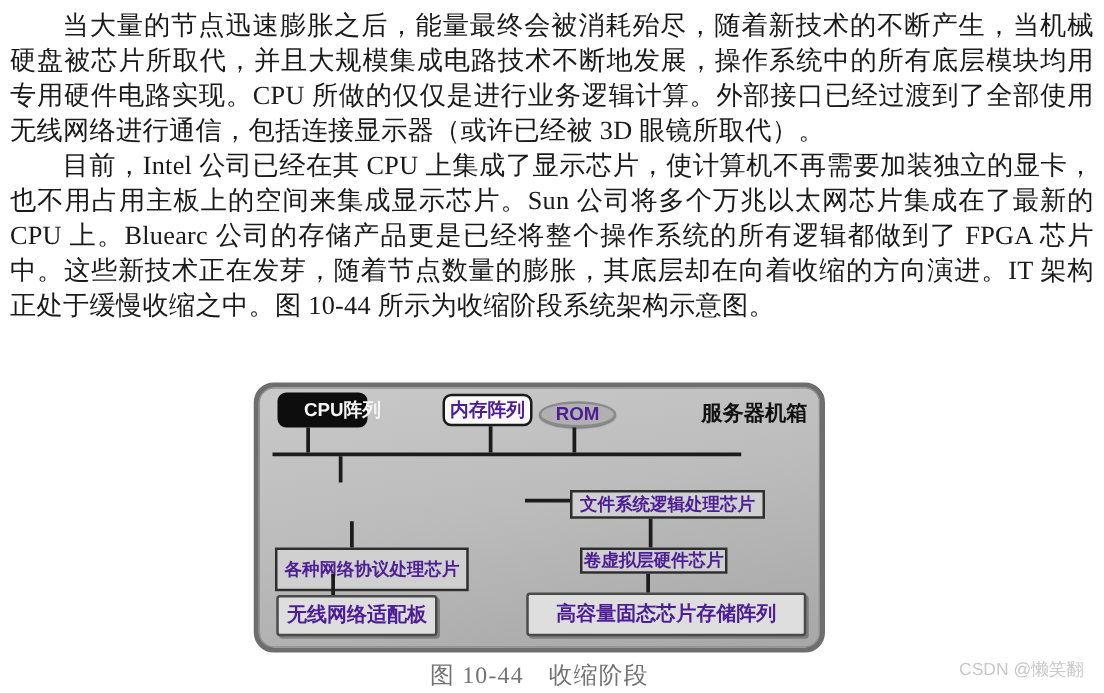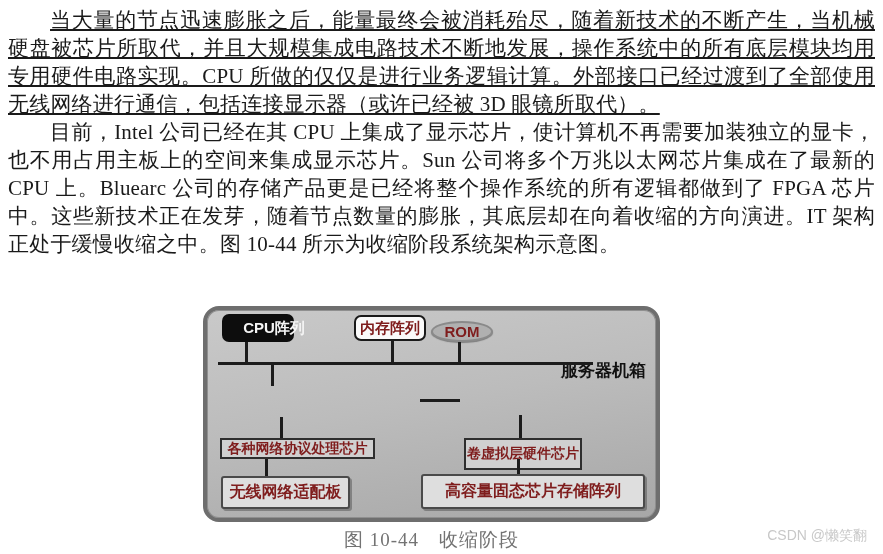--- a/index.html
+++ b/index.html
@@ -18,42 +18,42 @@
     left: 8px; top: 0; width: 867px;
   }
   .text-block p {
     margin: 0;
     font-size: 21px;
     line-height: 28px;
     text-align: justify;
     text-indent: 2em;
     letter-spacing: 0.2px;
   }
-  .text-block p.p1 { margin-top: 6px; text-decoration: underline; }
+  .text-block p.p1 { margin-top: 6px; }
   .text-block p.p2 { }
 
   
   .chassis {
     position: absolute;
     left: 203px; top: 306px;
     width: 457px; height: 216px;
     box-sizing: border-box;
     border: 4px solid #6e6e6e;
     border-radius: 16px;
     background: linear-gradient(170deg, #c9c9c9 0%, #bcbcbc 45%, #a7a7a7 100%);
     box-shadow: inset 0 0 0 1px #8f8f8f;
     font-family: "Liberation Sans", "DejaVu Sans", sans-serif;
   }
   .chassis * { box-sizing: border-box; }
 
   .node {
     position: absolute;
     display: flex; align-items: center; justify-content: center;
     font-weight: bold;
-    color: #7f1d1d;
+    color: #4c1d95;
     white-space: nowrap;
   }
 
   .node-cpu {
     left: 15px; top: 4px; width: 72px; height: 28px;
     background: #0d0d0d; color: #f5f5f5;
     border-radius: 7px;
     font-size: 15px;
     padding-left: 32px;
   }
@@ -68,21 +68,21 @@
     left: 224px; top: 11px; width: 62px; height: 21px;
     background: #b0b0b0;
     border: 2px solid #8a8a8a;
     border-radius: 50%;
     font-size: 15px;
     box-shadow: 0 1px 1px rgba(0,0,0,.35);
   }
   .chassis-label {
     position: absolute;
     right: 10px; top: 9px;
-    font-size: 17px; font-weight: bold; color: #111; margin-top: 40px;
+    font-size: 17px; font-weight: bold; color: #111;
   }
 
   .bus {
     position: absolute;
     left: 11px; top: 52px; width: 375px; height: 3px;
     background: #1c1c1c;
   }
   .vline {
     position: absolute;
     width: 3px;
@@ -110,27 +110,27 @@
     border-radius: 50%;
     font-size: 15px;
   }
   .node-fs {
     left: 249px; top: 82px; width: 156px; height: 23px;
     background: #d0d0d0;
     border: 2px solid #2e2e2e;
     font-size: 14px;
   }
   .node-net {
-    left: 13px; top: 128px; width: 155px; height: 21px;
+    left: 13px; top: 128px; width: 155px; height: 35px;
     background: #d0d0d0;
     border: 2px solid #2e2e2e;
     font-size: 14px;
   }
   .node-vol {
-    left: 257px; top: 128px; width: 118px; height: 32px;
+    left: 257px; top: 128px; width: 118px; height: 21px;
     background: #d0d0d0;
     border: 2px solid #2e2e2e;
     font-size: 14px;
   }
   .node-wl {
     left: 14px; top: 166px; width: 129px; height: 33px;
     background: #dedede;
     border: 2px solid #4a4a4a;
     border-radius: 3px;
     font-size: 16px;
@@ -181,20 +181,21 @@
     <div class="node node-mem">内存阵列</div>
     <div class="node node-rom">ROM</div>
 
     <div class="bus"></div>
     <div class="vline v-cpu"></div>
     <div class="vline v-mem"></div>
     <div class="vline v-rom"></div>
     <div class="vline v-bus-os"></div>
 
     <div class="hline h-os-fs"></div>
+    <div class="node node-fs">文件系统逻辑处理芯片</div>
 
     <div class="vline v-os-net"></div>
     <div class="vline v-fs-vol"></div>
 
     <div class="node node-net">各种网络协议处理芯片</div>
     <div class="node node-vol">卷虚拟层硬件芯片</div>
 
     <div class="vline v-net-wl"></div>
     <div class="vline v-vol-sd"></div>
 

